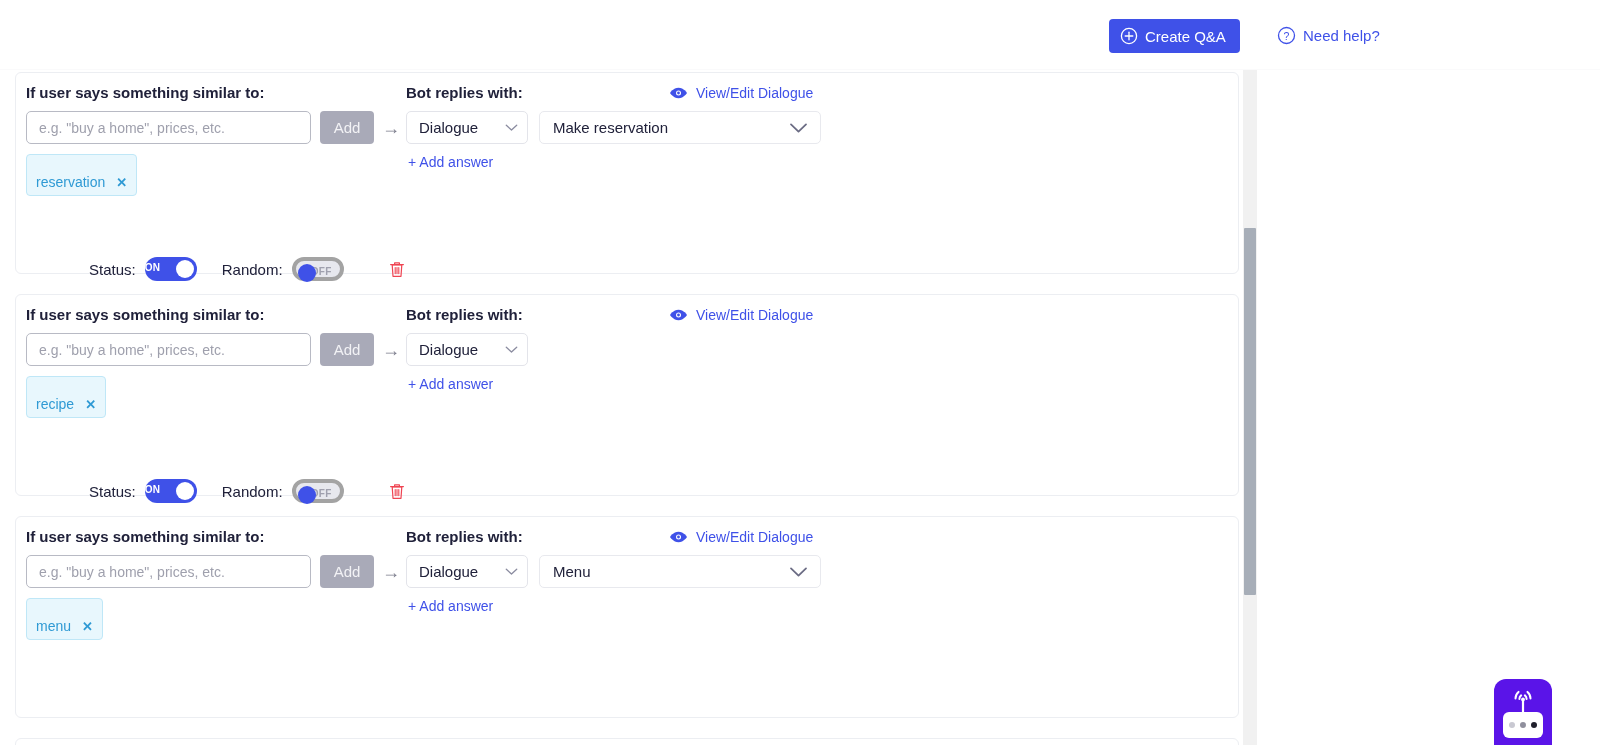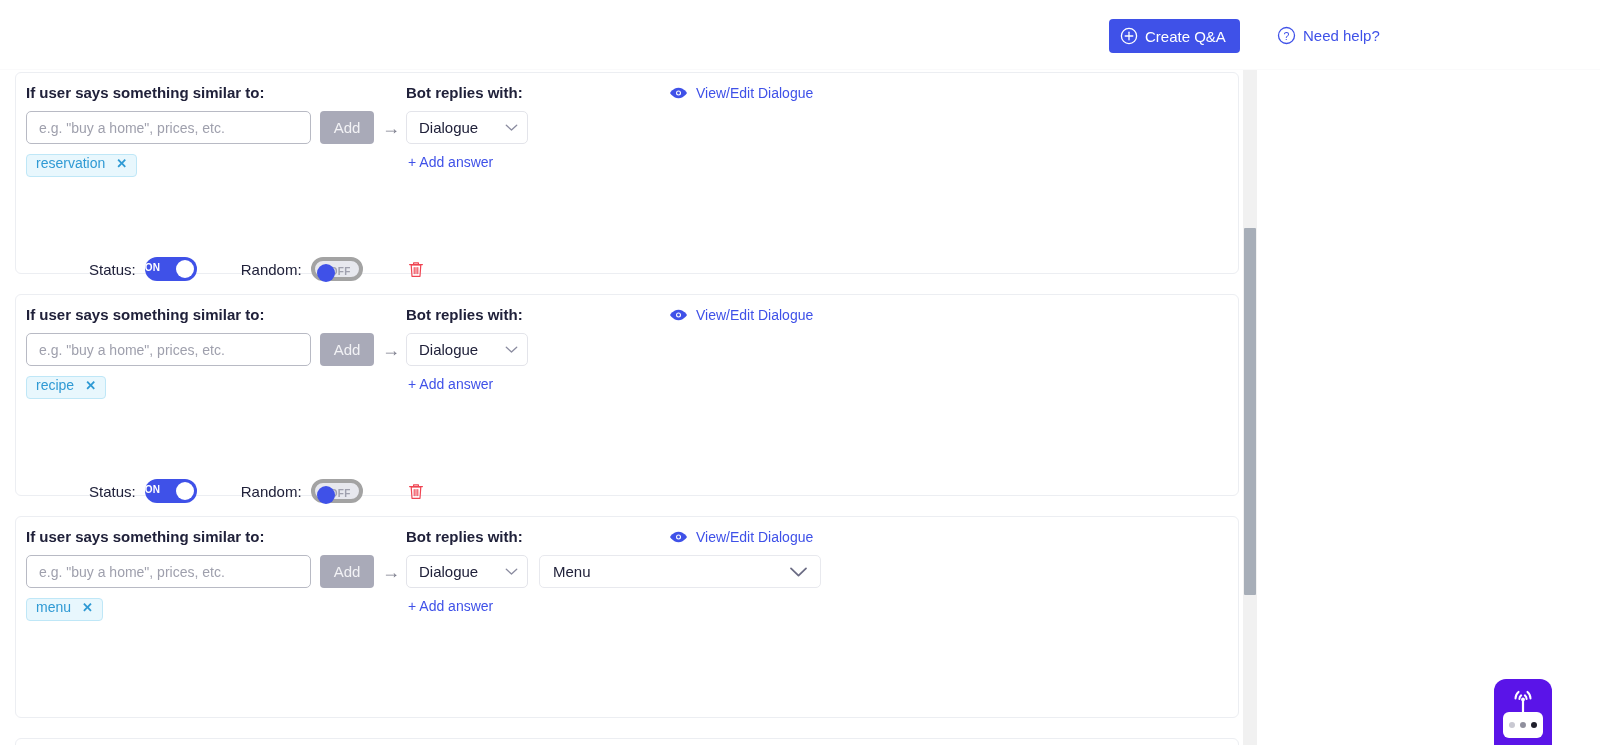--- a/index.html
+++ b/index.html
@@ -97,21 +97,21 @@
     cursor: pointer;
   }
   .arrow-icon {
     margin-left: 8px; color: #7c7d8c; font-size: 18px; line-height: 1;
   }
   .tag {
     position: absolute; top: 81px; left: 0;
     display: inline-flex; align-items: center; gap: 11px;
     background: #e8f7fd; border: 1px solid #bfe7f7;
     border-radius: 4px;
-    padding: 0 9px 5px 9px;
+    padding: 19px 9px 5px 9px;
     font-size: 14px; color: #2f9ad4;
   }
   .tag-x { color: #2f9ad4; font-size: 13px; font-weight: bold; cursor: pointer; }
 
   .footer-row {
     position: absolute; bottom: 14px; left: 63px;
     display: flex; align-items: center;
   }
   .lbl { font-size: 15px; color: #20213a; }
   .toggle {
@@ -119,21 +119,21 @@
     border-radius: 12px; position: relative; cursor: pointer;
   }
   .toggle.on { background: #3f51e8; }
   .toggle.off { background: #e7e8ee; border: 4px solid #a3a3a3; }
   .knob { position: absolute; top: 3px; width: 18px; height: 18px; border-radius: 50%; }
   .toggle.on .knob { right: 3px; background: #ffffff; }
   .toggle.off .knob { left: 2px; background: #3f51e8; }
   .toggle-text { position: absolute; top: 5px; font-size: 10px; font-weight: bold; letter-spacing: .3px; }
   .toggle.on .toggle-text { left: 0; color: #ffffff; }
   .toggle.off .toggle-text { right: 8px; color: #9fa0ae; }
-  .gap-rand { margin-left: 44px; }
+  .gap-rand { margin-left: 25px; }
   .trash-btn { margin-left: 44px; cursor: pointer; display: flex; }
 
   .col-right { position: absolute; left: 390px; top: 0; width: 430px; }
   .bot-title { position: absolute; top: 11px; left: 0; font-size: 15px; color: #20213a; font-weight: bold; }
   .view-edit {
     position: absolute; top: 12px; left: 263px;
     display: flex; align-items: center; gap: 8px;
     color: #3f51e8; font-size: 14px; cursor: pointer; white-space: nowrap;
   }
   .selects { position: absolute; top: 38px; left: 0; display: flex; align-items: center; }
@@ -270,20 +270,28 @@
             </svg>
           </span>
           <span>View/Edit Dialogue</span>
         </div>
         <div class="selects">
           <div class="sel-type">
             <span>Dialogue</span>
             <span style="display:flex">
               <svg width="13" height="9" viewBox="0 0 13 9" fill="none">
                 <path d="M1.3 2.2L6.5 7l5.2-4.8" stroke="#8b8ca0" stroke-width="1.3" stroke-linecap="round" stroke-linejoin="round"></path>
+              </svg>
+            </span>
+          </div>
+          <div class="sel-value">
+            <span>Make reservation</span>
+            <span style="display:flex">
+              <svg width="19" height="12" viewBox="0 0 19 12" fill="none">
+                <path d="M2 2.4L9.5 9.6 17 2.4" stroke="#6b6c84" stroke-width="1.8" stroke-linecap="round" stroke-linejoin="round"></path>
               </svg>
             </span>
           </div>
         </div>
         <div class="add-answer">+ Add answer</div>
       </div>
     </div>
 
     <div class="qa-card card-1">
       <div class="col-left">

